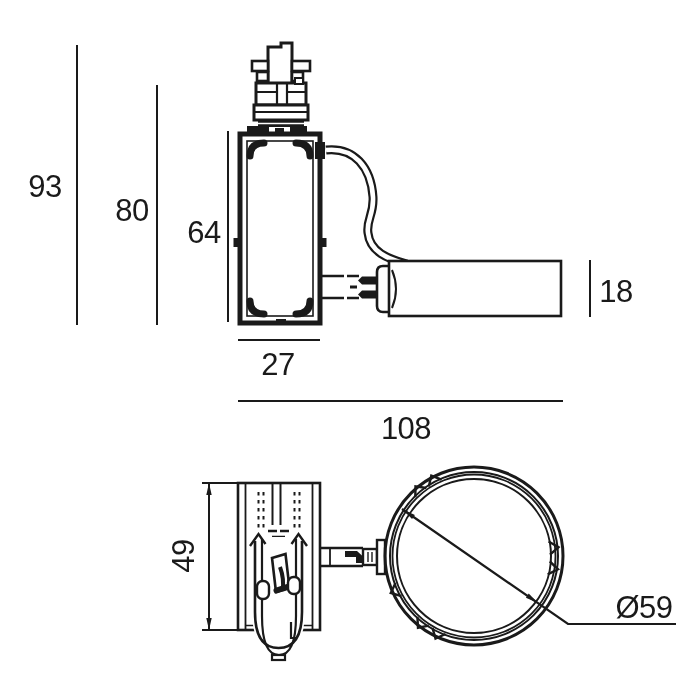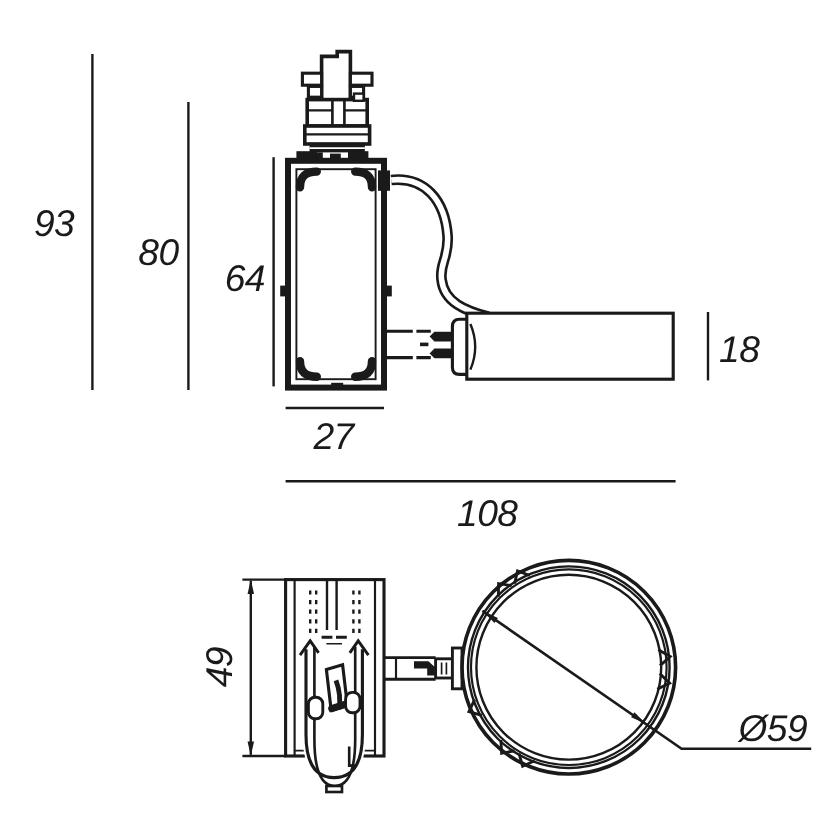--- a/index.html
+++ b/index.html
@@ -1,17 +1,17 @@
 <!DOCTYPE html>
 <html style="--line: #1a1a1a; --bg: #ffffff;"><head>
 <meta charset="utf-8">
 <style>
   :root { --line:#1a1a1a; --bg:#ffffff; }
   html,body{margin:0;padding:0;background:var(--bg);}
-  .stage{position:relative;width:700px;height:700px;background:var(--bg);overflow:hidden;font-style:italic;}
+  .stage{position:relative;width:700px;height:700px;background:var(--bg);overflow:hidden;}
   svg{display:block;}
   svg text{
     font-family:"Liberation Sans", sans-serif;
     font-size:31px;
     letter-spacing:-0.5px;
     fill:var(--line);
   }
   .ln{fill:none;stroke:var(--line);}
   .fw{fill:var(--bg);stroke:var(--line);}
   .fb{fill:var(--line);stroke:none;}

